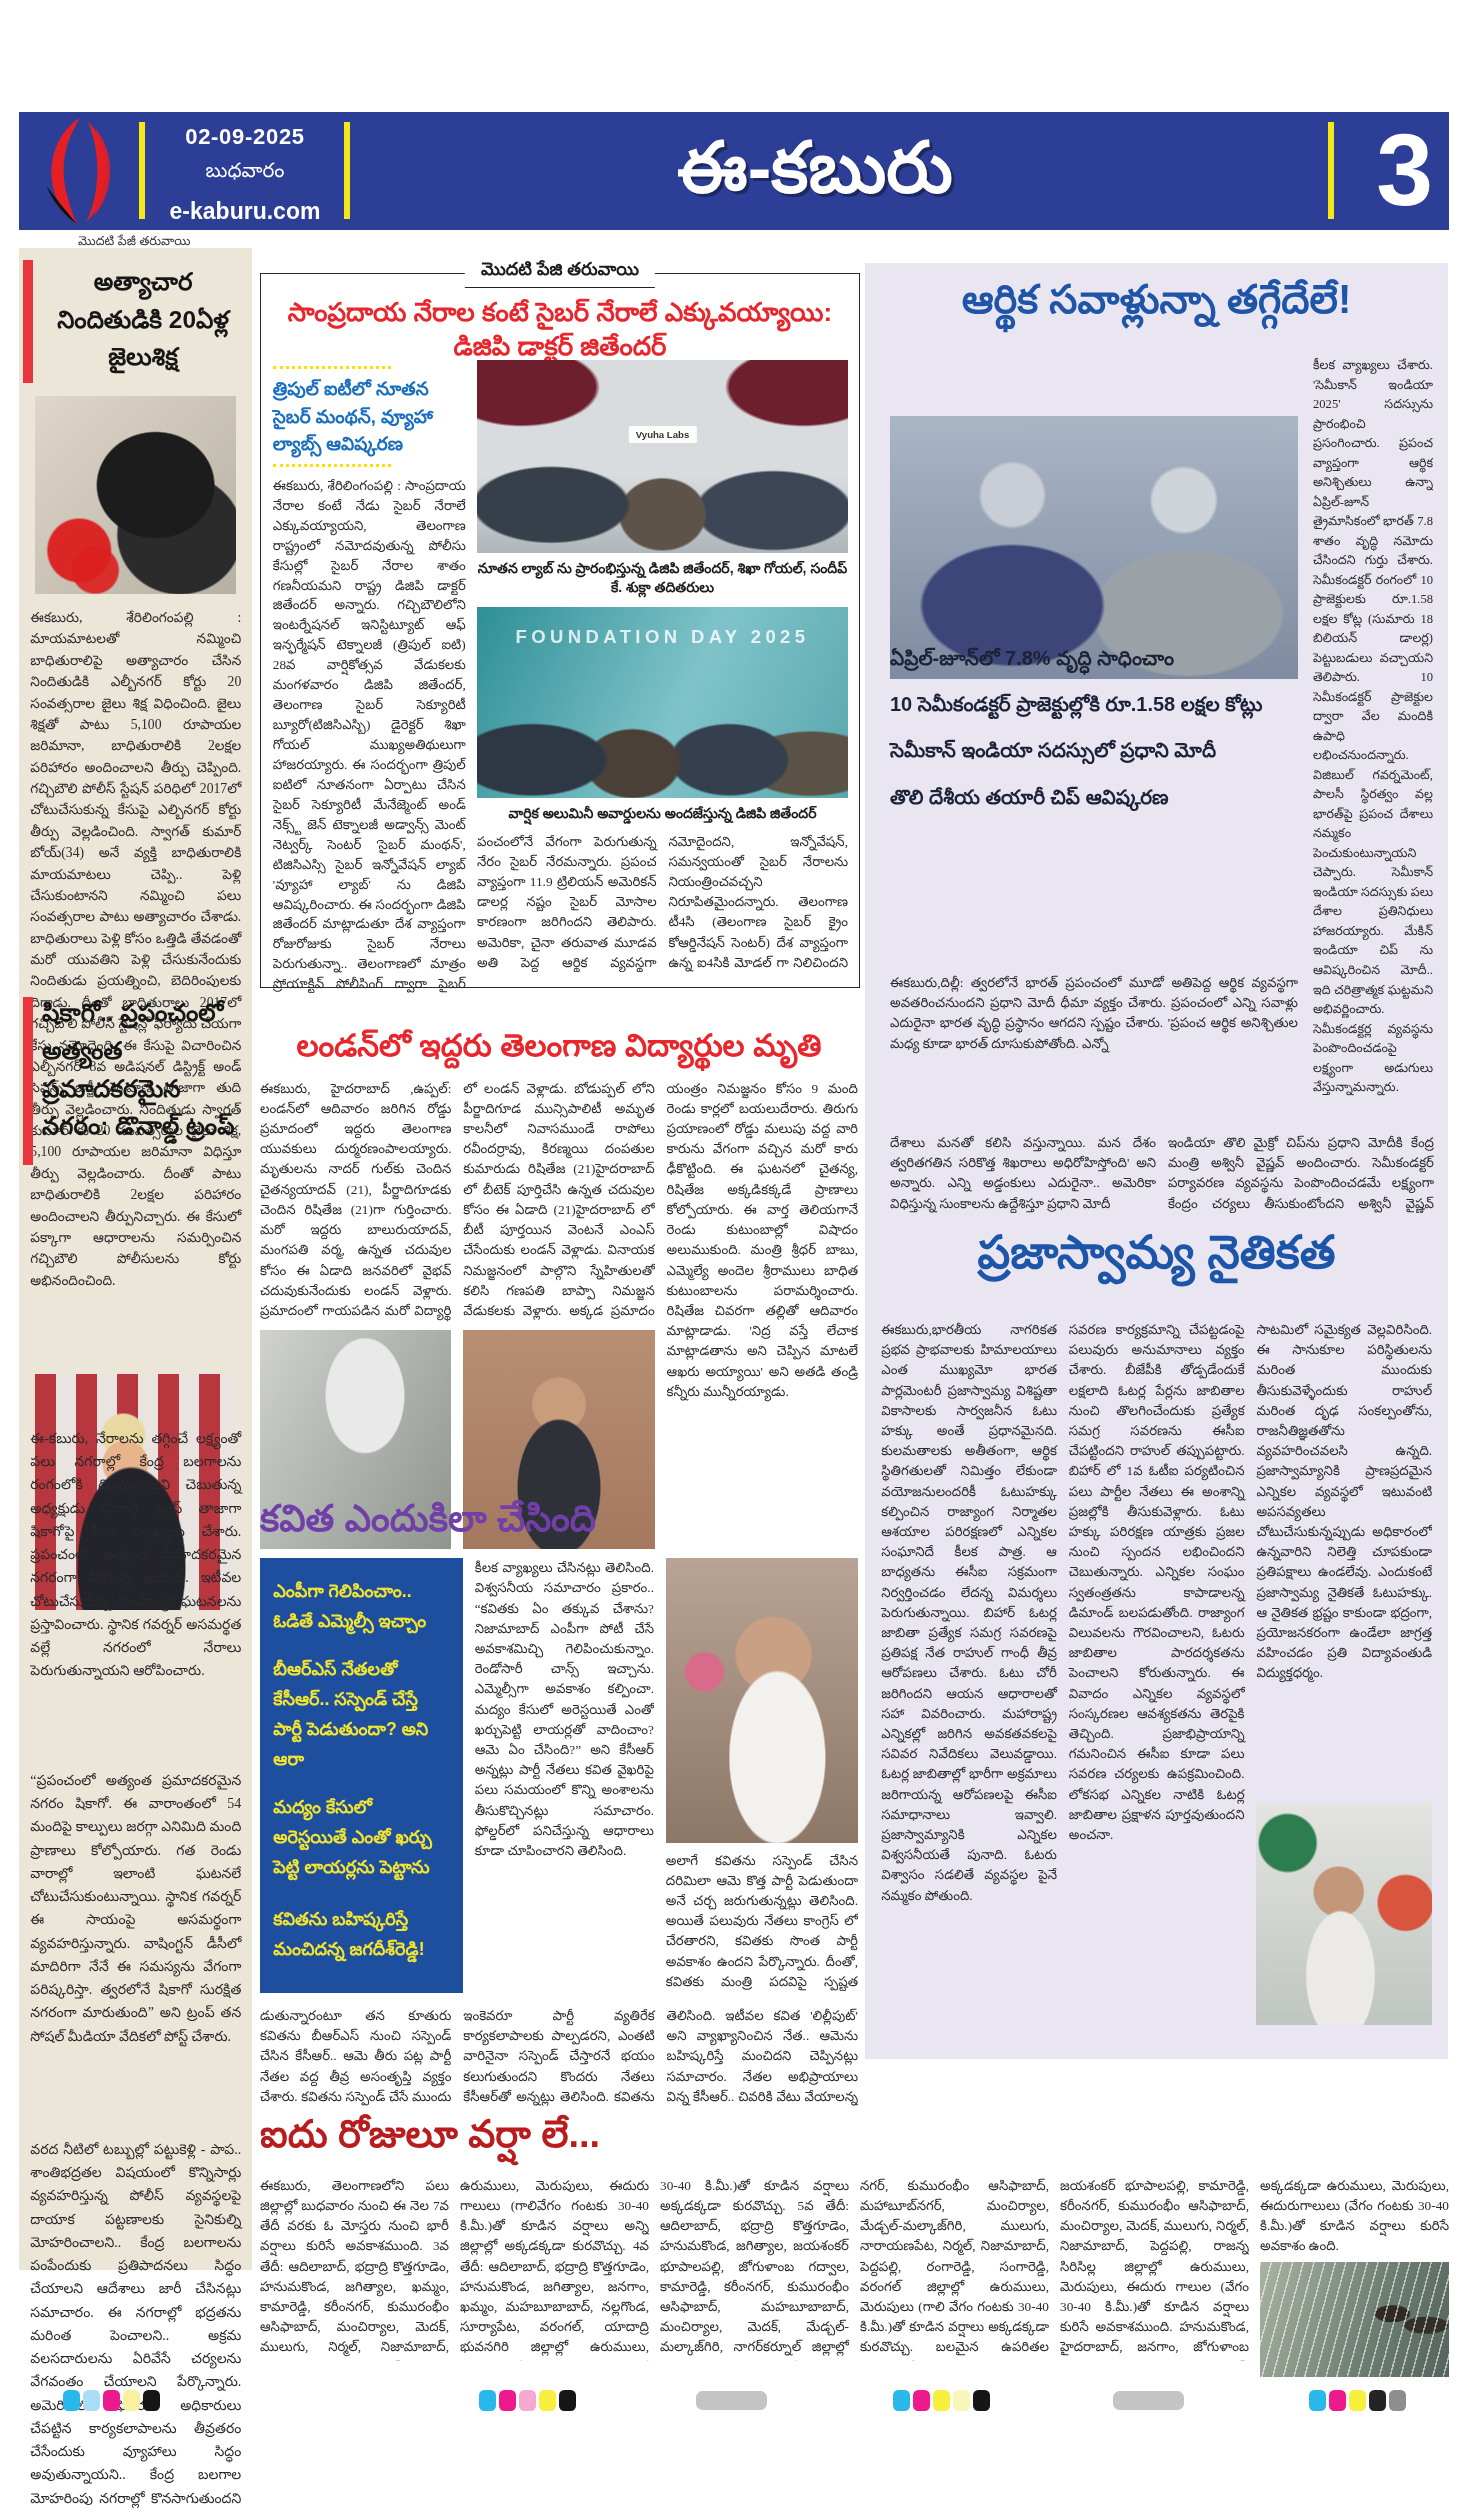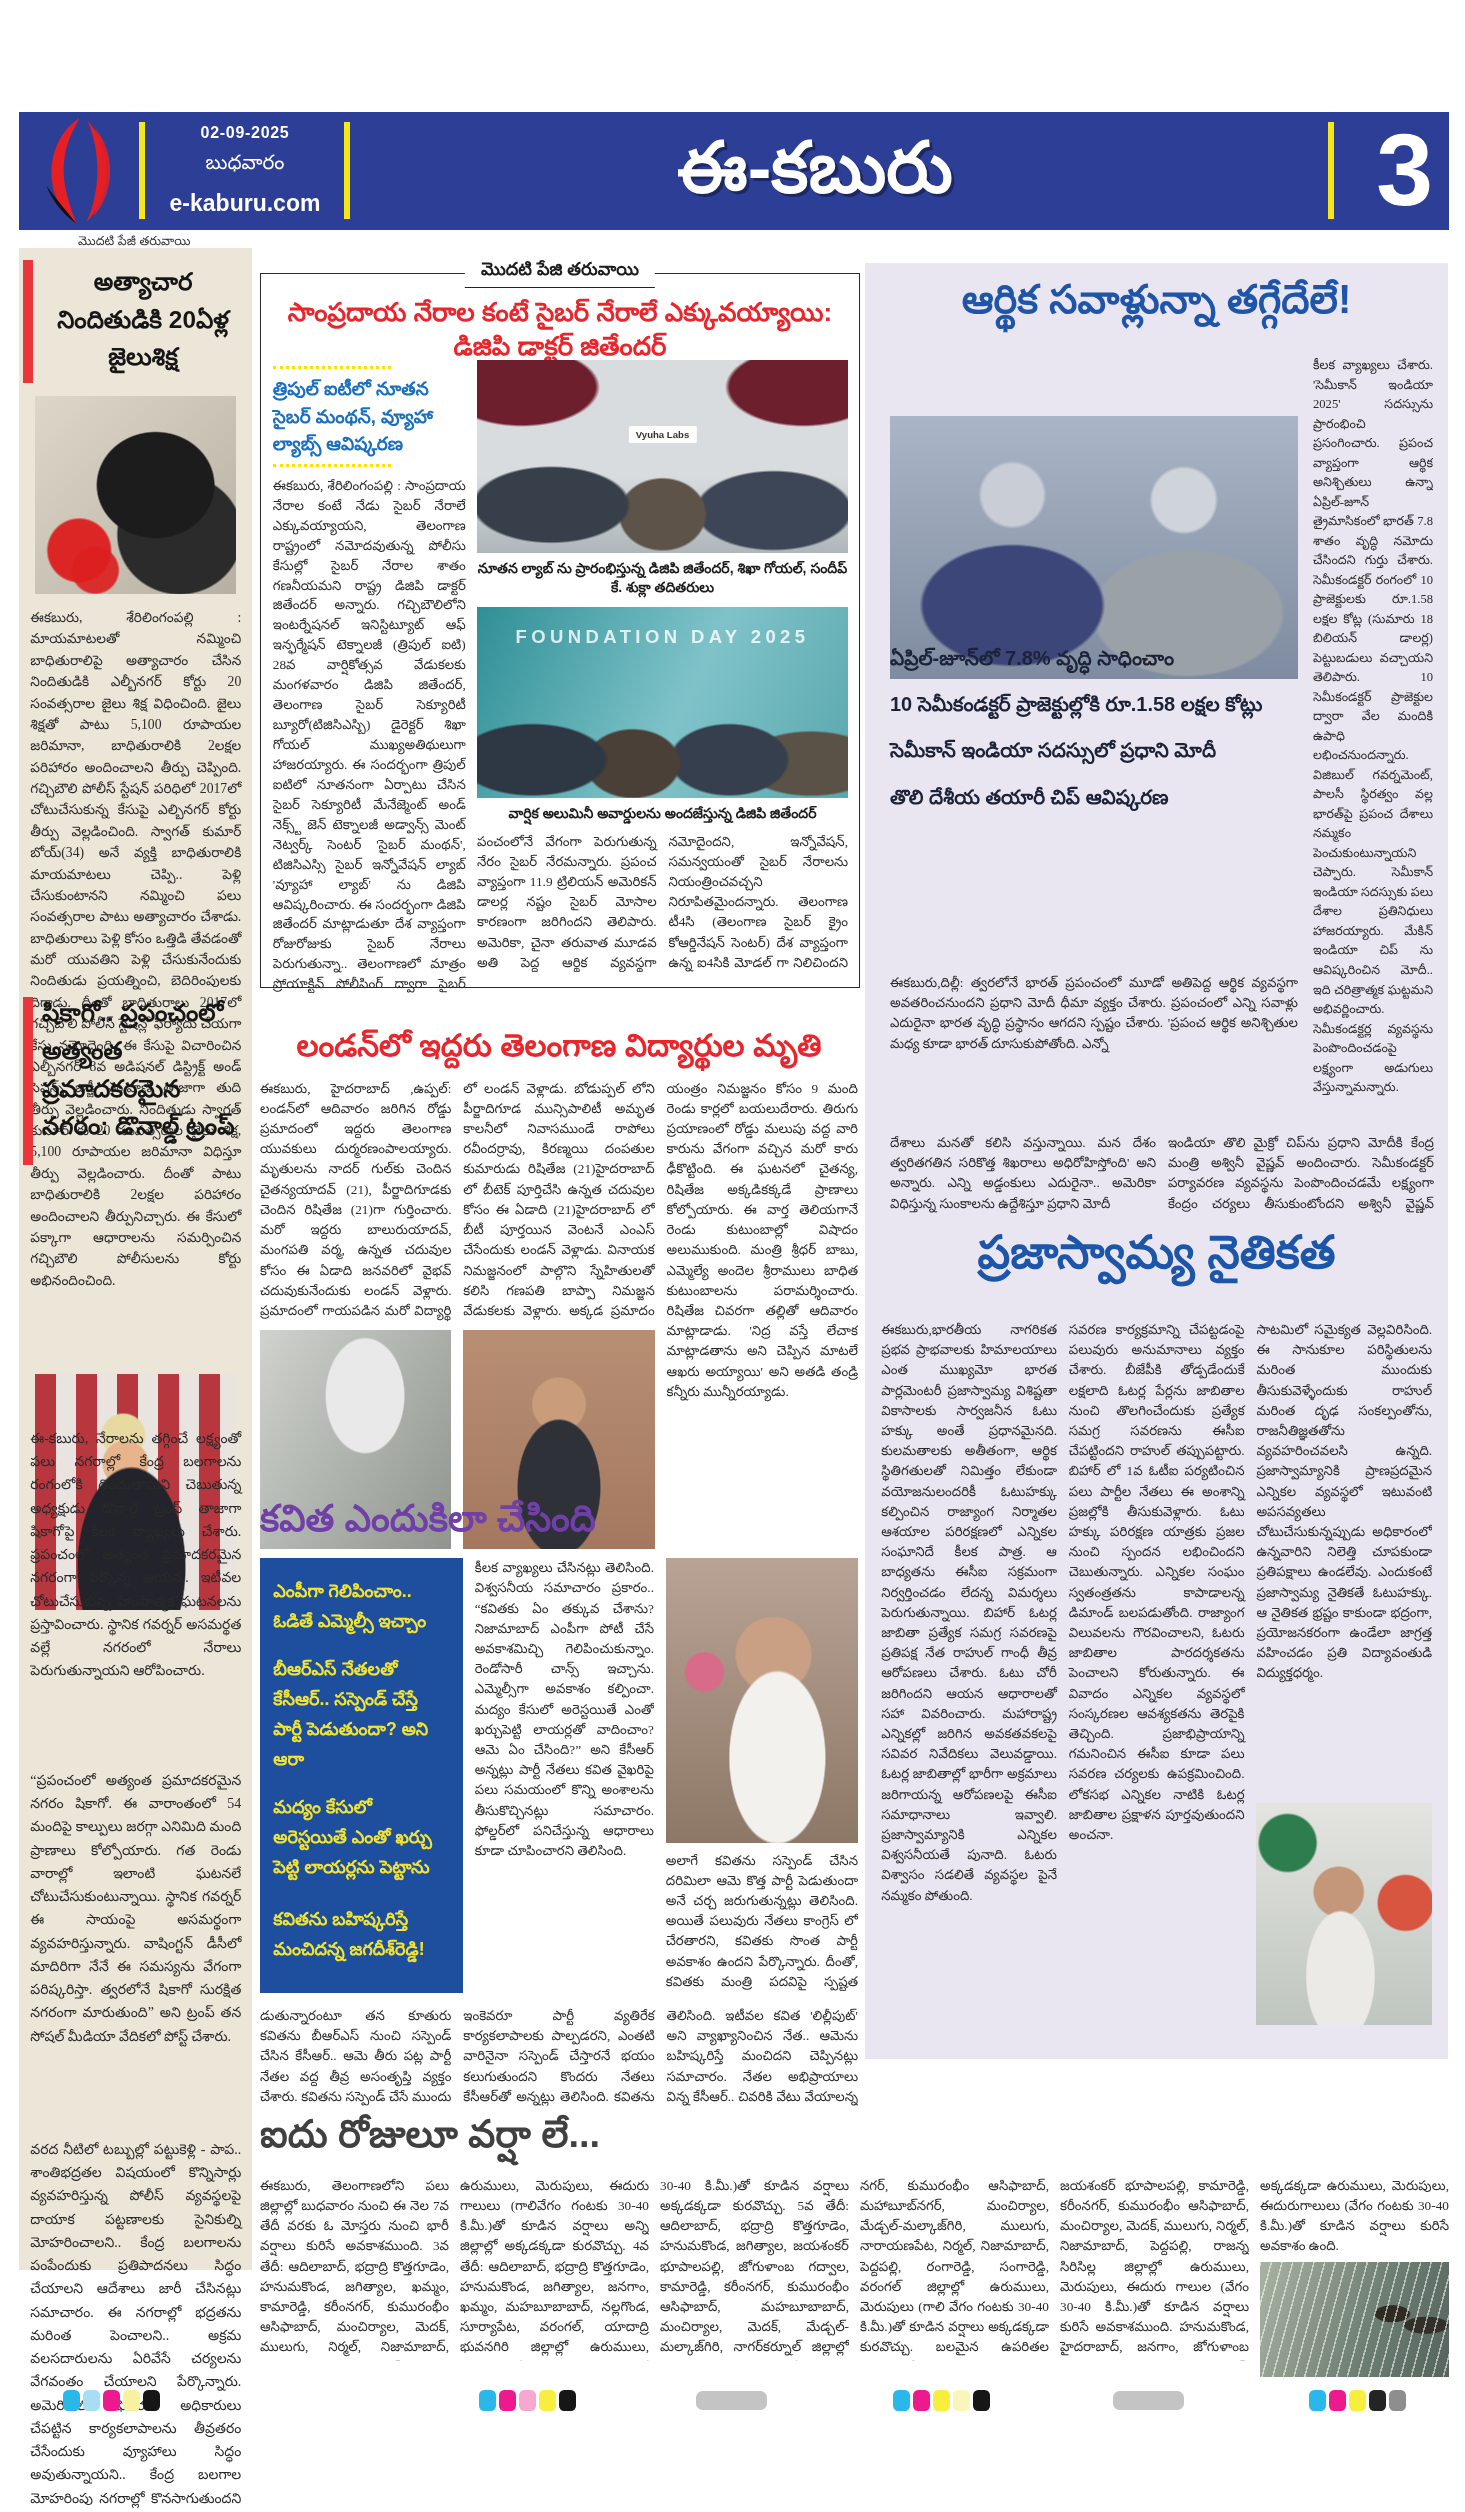--- a/index.html
+++ b/index.html
@@ -4,21 +4,21 @@
 <style>
   html,body{margin:0;padding:0;background:#ffffff;}
   .page{position:relative;width:1466px;height:2512px;background:#ffffff;overflow:hidden;
         font-family:"Liberation Sans",sans-serif;color:#222;}
   .abs{position:absolute;}
 
   
   .masthead{left:18.5px;top:112px;width:1430px;height:118px;background:#2c3e95;}
   .ydiv{position:absolute;top:10.3px;height:97px;width:6.6px;background:#f5e718;}
   .m-dateblock{position:absolute;left:134px;top:11.8px;width:185px;text-align:center;color:#fff;}
-  .m-date{font-size:16px;font-weight:bold;letter-spacing:0.7px;}
+  .m-date{font-size:22px;font-weight:bold;letter-spacing:0.7px;}
   .m-day{font-size:20px;margin-top:9.6px;}
   .m-web{font-size:23px;font-weight:bold;margin-top:11px;}
   .m-title{position:absolute;left:340px;right:177px;top:11.8px;text-align:center;color:#fff;
            font-size:71px;font-weight:bold;line-height:1.25;text-shadow:3px 3px 0 rgba(0,0,0,.35);}
   .m-page{position:absolute;left:1323px;top:0;width:126px;height:118px;color:#fff;
           font-size:102px;font-weight:bold;text-align:center;line-height:117px;}
   .cont-note{left:78px;top:234px;font-size:12.6px;font-weight:normal;color:#333;}
 
   
   .left-panel{left:18.5px;top:248px;width:233px;height:2022px;background:#ece6d9;}
@@ -96,21 +96,21 @@
           padding:0 16.2px 3px;font-size:17.7px;font-weight:bold;color:#1c1c1c;border-bottom:1.5px solid #222;white-space:nowrap;}
   .cyber-hl{margin-top:22px;padding:0 10.3px;color:#e8262b;font-size:26px;font-weight:bold;text-align:center;line-height:1.3;}
   .dotted-rule{width:118px;border-top:3px dotted #ffe000;margin:5.9px 0;}
   .subhead-blue{color:#1a6fc0;font-size:18.5px;font-weight:bold;line-height:1.5;}
 
   
   .hl-red-big{color:#e8262b;font-size:31px;font-weight:bold;text-align:center;line-height:1.2;}
   .hl-purple{color:#7040a8;font-size:37px;font-weight:bold;line-height:1.15;}
   .hl-blue-big{color:#1f55a8;font-size:40px;font-weight:bold;text-align:center;line-height:1.2;}
   .hl-demo{color:#1d55a8;font-size:46px;font-weight:bold;text-align:center;line-height:1.1;}
-  .hl-weather{color:#404040;font-size:38px;font-weight:bold;line-height:1.15;}
+  .hl-weather{color:#b91c1c;font-size:38px;font-weight:bold;line-height:1.15;}
 
   .quote-box{background:#1d4f9e;color:#f3e431;font-weight:bold;}
   .quote-box p{margin:0 0 17.7px;font-size:17.7px;line-height:1.7;}
 
   .subhead-item{font-size:20px;font-weight:bold;color:#1c2338;line-height:1.5;margin-bottom:16.2px;}
 
   .colflex{display:flex;gap:11.8px;}
   .colflex > div{flex:1;min-width:0;}
   .small-body{font-size:13.3px;line-height:1.52;}
 

